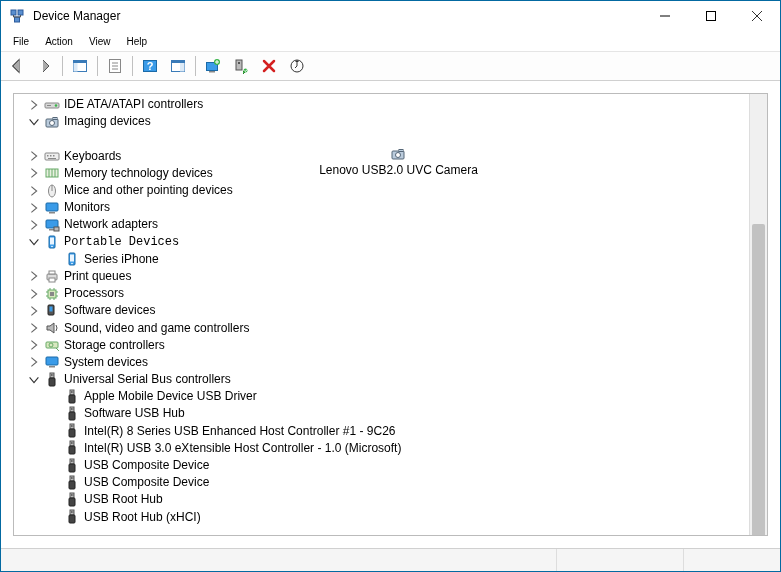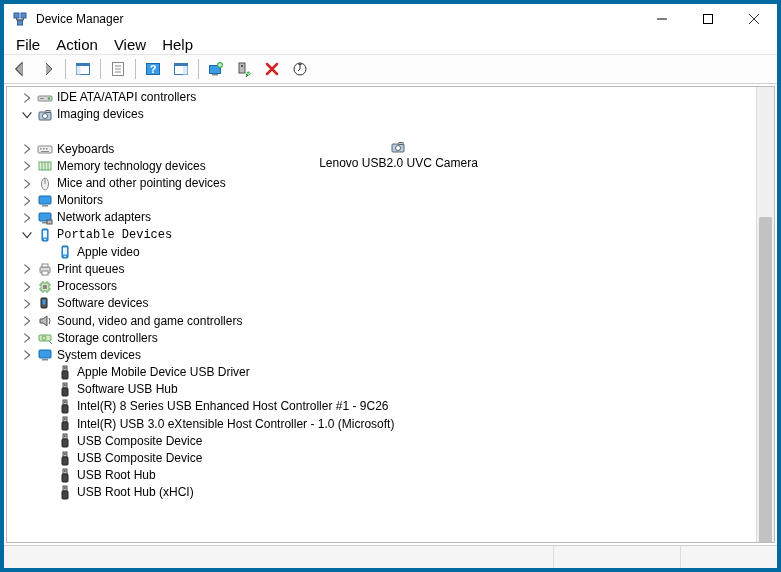--- a/index.html
+++ b/index.html
@@ -8,21 +8,21 @@
     height: 100%;
     background: #fff;
     font-family: "Segoe UI", Tahoma, sans-serif;
     font-size: 12px;
     color: #000;
     overflow: hidden;
   }
   .window {
     width: 781px;
     height: 572px;
-    border: 4px solid #0369a1;
+    border: 1px solid #0369a1;
     box-sizing: border-box;
     display: flex;
     flex-direction: column;
     background: #fff;
   }
   
   .titlebar {
     height: 30px;
     display: flex;
     align-items: center;
@@ -51,21 +51,21 @@
   
   .menubar {
     height: 20px;
     display: flex;
     align-items: center;
     padding: 0 4px;
     border-bottom: 1px solid #e5e5e5;
   }
   .menubar .menu-item {
     padding: 1px 8px;
-    font-size: 15px;
+    font-size: 10px;
     text-align: center;
   }
 
   
   .toolbar {
     height: 28px;
     display: flex;
     align-items: center;
     padding: 0 2px;
     border-bottom: 1px solid #d0d0d0;
@@ -85,21 +85,21 @@
     background: #c0c0c0;
     margin: 0 3px;
   }
 
   
   .client {
     flex: 1;
     display: flex;
     position: relative;
     border: 1px solid #bbb;
-    margin: 2px;
+    margin: 12px;
     overflow: hidden;
   }
   .tree {
     flex: 1;
     overflow: hidden;
     background: #fff;
     padding: 2px 0;
   }
   .vscroll {
     width: 17px;
@@ -375,21 +375,21 @@
           </span>
           <span class="tree-label">Portable Devices</span>
         </div>
         <div class="tree-row" style="padding-left: 32px;">
           <span class="tw twisty"></span>
           <span class="dev-icon">
             <svg width="16" height="16" viewBox="0 0 16 16">
               <use href="#ic-portable"></use>
             </svg>
           </span>
-          <span class="tree-label">Apple video</span>
+          <span class="tree-label">Series iPhone</span>
         </div>
         <div class="tree-row" style="padding-left: 12px;">
           <span class="tw twisty">
             <svg width="14" height="14" viewBox="0 0 16 16">
               <use href="#tw-closed"></use>
             </svg>
           </span>
           <span class="dev-icon">
             <svg width="16" height="16" viewBox="0 0 16 16">
               <use href="#ic-printer"></use>
@@ -454,20 +454,33 @@
             <svg width="14" height="14" viewBox="0 0 16 16">
               <use href="#tw-closed"></use>
             </svg>
           </span>
           <span class="dev-icon">
             <svg width="16" height="16" viewBox="0 0 16 16">
               <use href="#ic-system"></use>
             </svg>
           </span>
           <span class="tree-label">System devices</span>
+        </div>
+        <div class="tree-row" style="padding-left: 12px;">
+          <span class="tw twisty">
+            <svg width="14" height="14" viewBox="0 0 16 16">
+              <use href="#tw-open"></use>
+            </svg>
+          </span>
+          <span class="dev-icon">
+            <svg width="16" height="16" viewBox="0 0 16 16">
+              <use href="#ic-usb"></use>
+            </svg>
+          </span>
+          <span class="tree-label">Universal Serial Bus controllers</span>
         </div>
         <div class="tree-row" style="padding-left: 32px;">
           <span class="tw twisty"></span>
           <span class="dev-icon">
             <svg width="16" height="16" viewBox="0 0 16 16">
               <use href="#ic-usb"></use>
             </svg>
           </span>
           <span class="tree-label">Apple Mobile Device USB Driver</span>
         </div>

